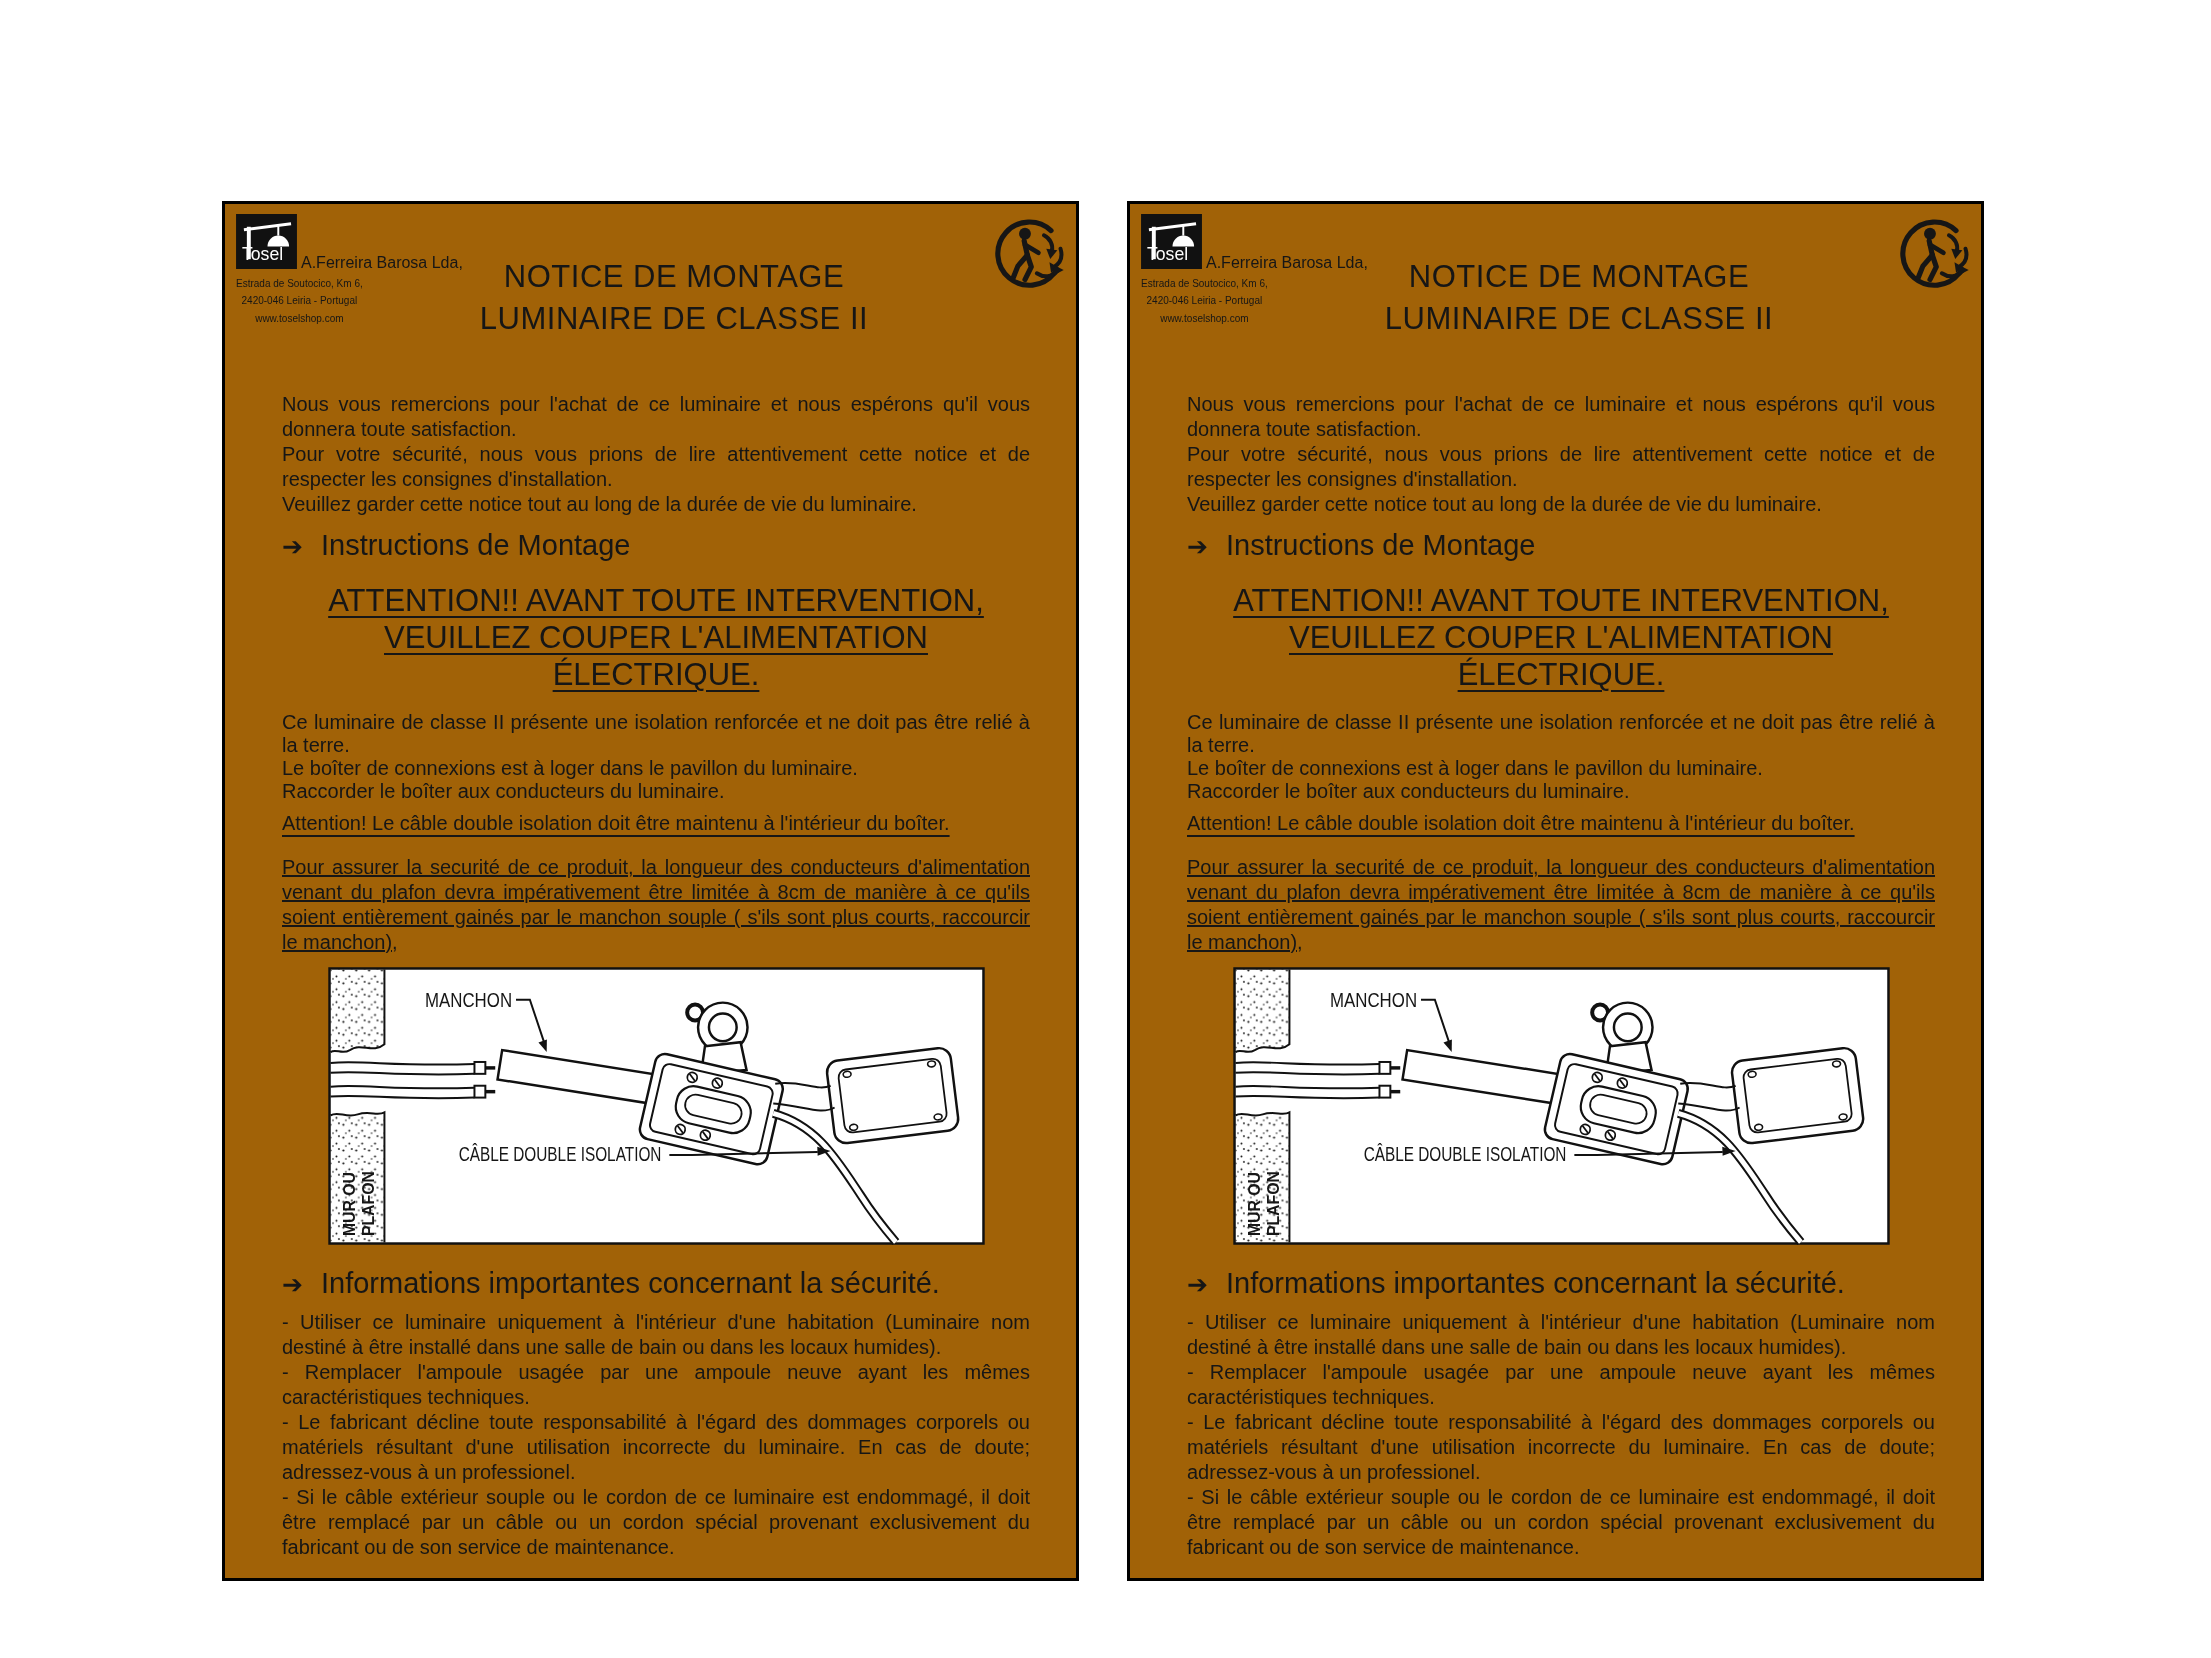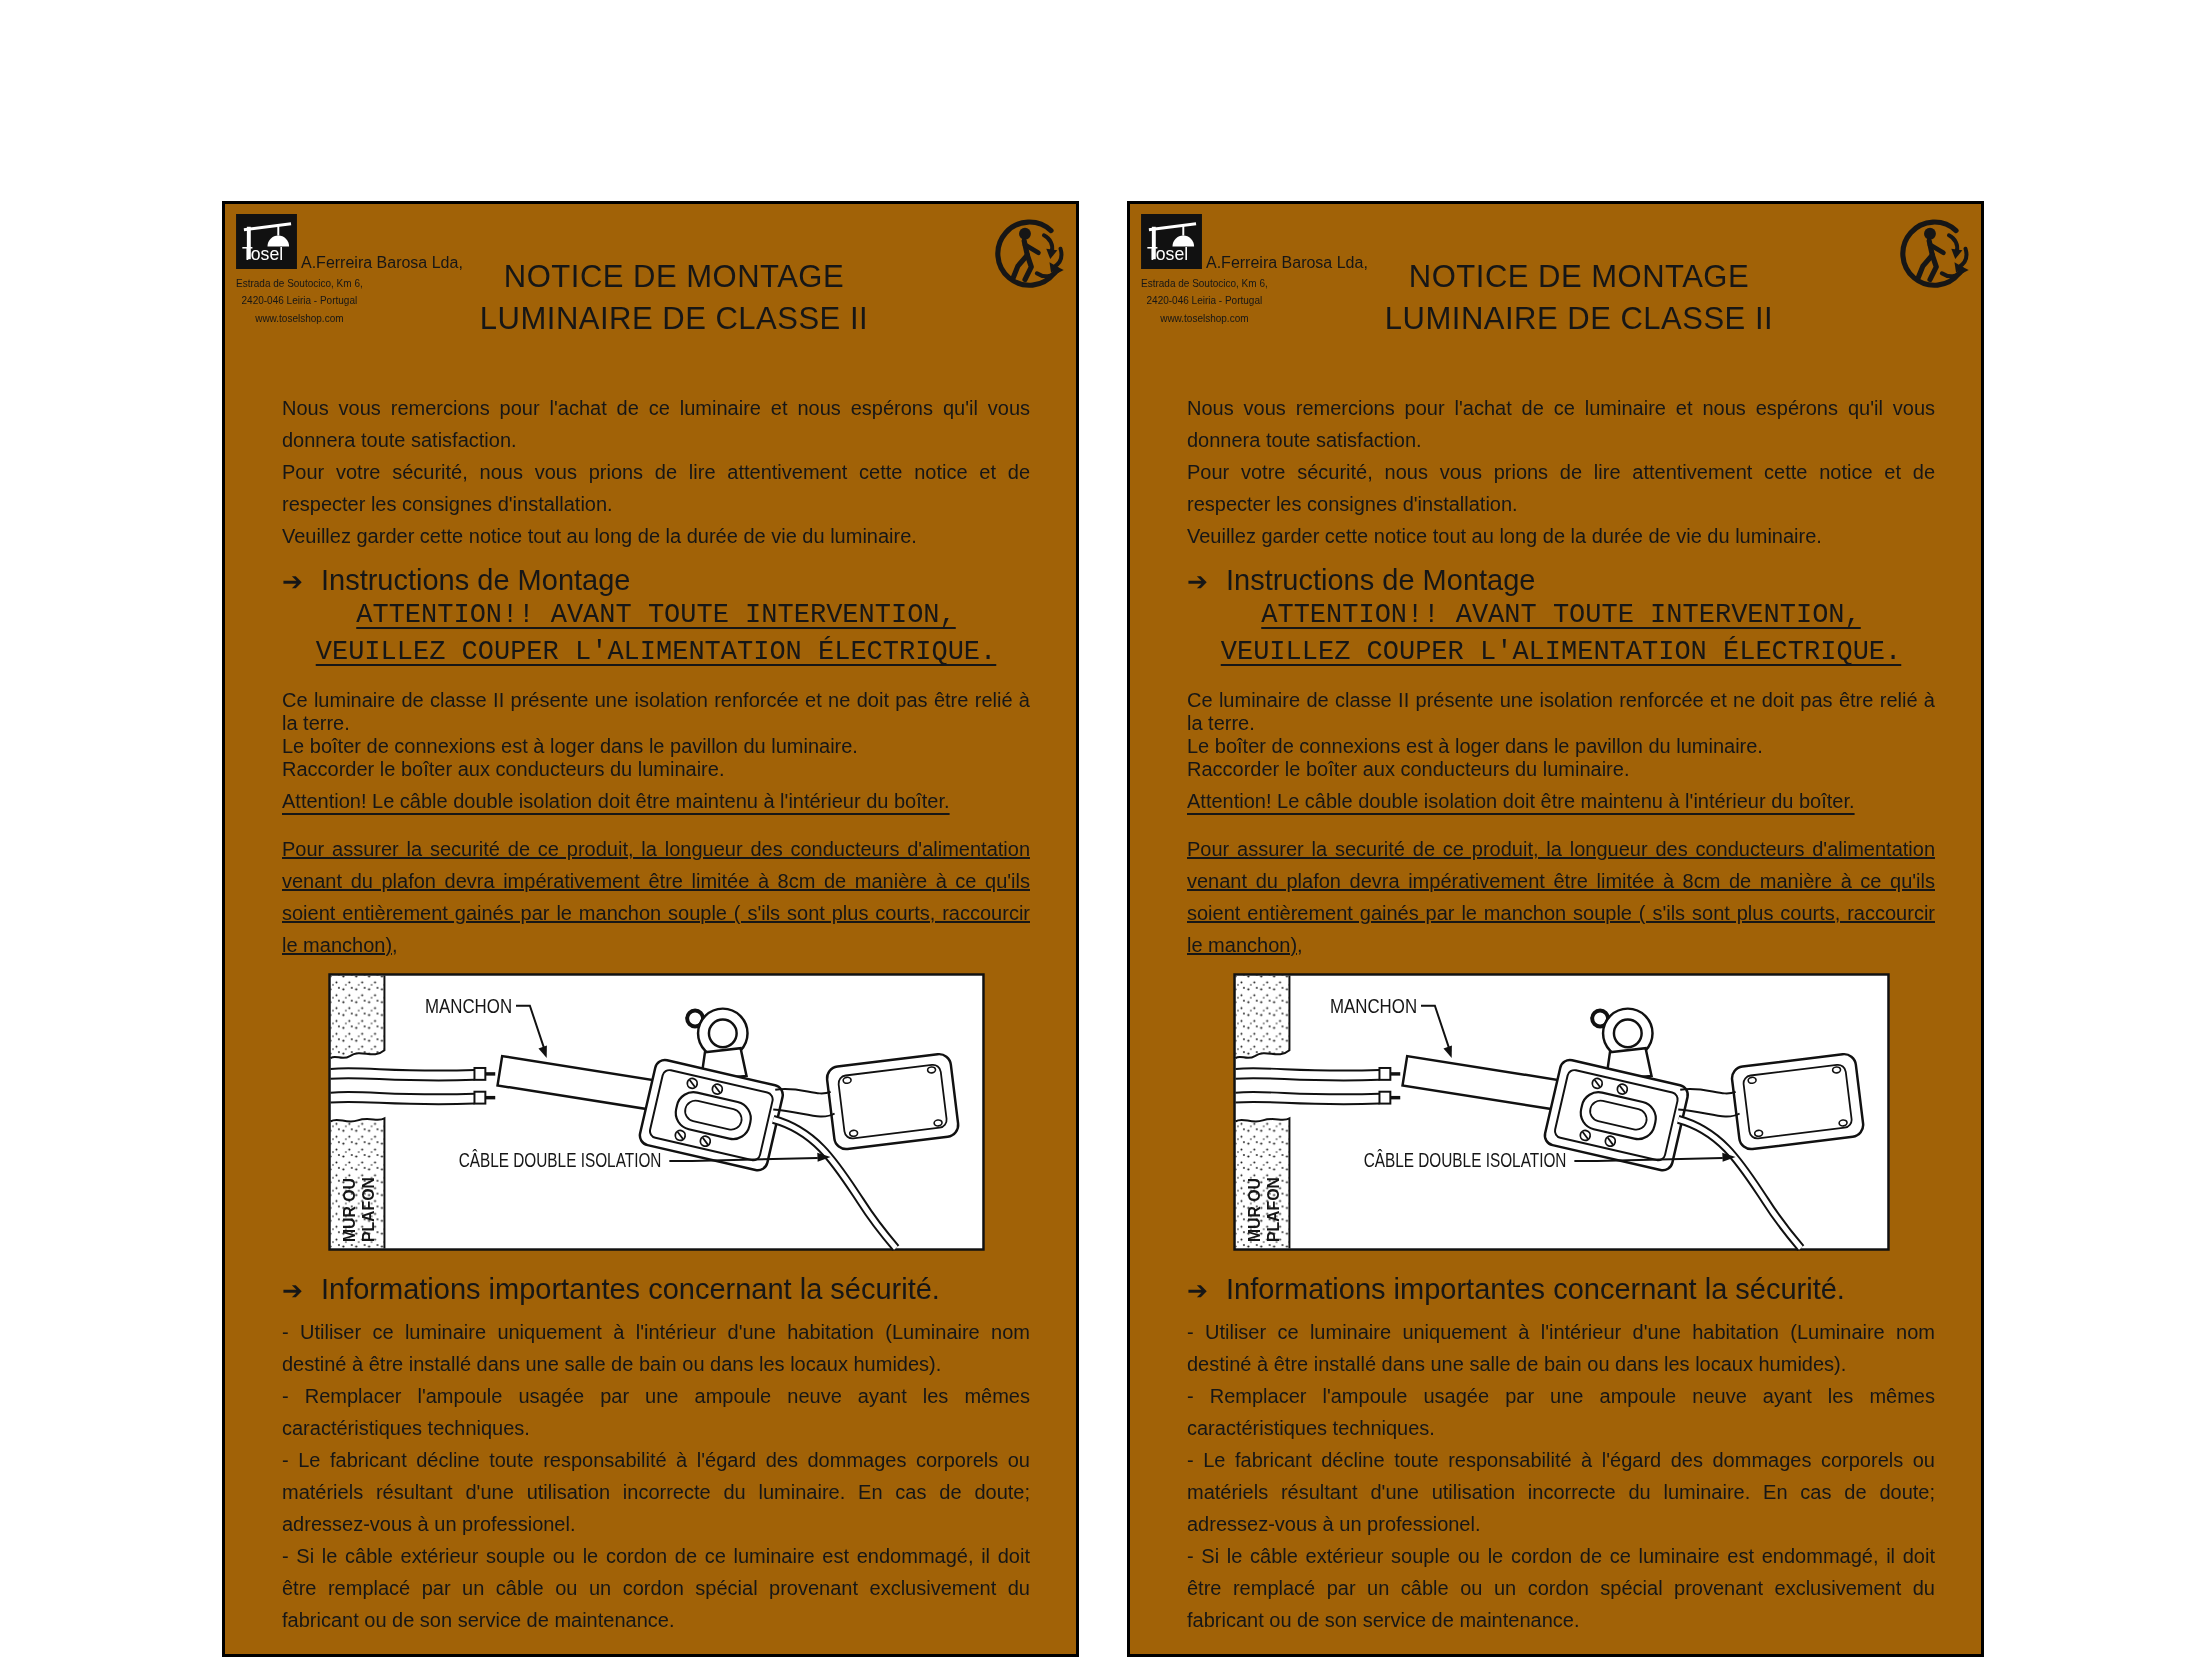--- a/index.html
+++ b/index.html
@@ -19,25 +19,25 @@
   
   .hd{position:relative;height:162px;margin:10px -36px 0 -46px;}
   .logo{position:absolute;left:0;top:0;width:61px;height:55px;}
   .company{position:absolute;left:65px;top:40px;font-size:16px;white-space:nowrap;}
   .addr{position:absolute;left:0;top:61px;font-size:10px;line-height:17.3px;white-space:nowrap;text-align:center;}
   .title{position:absolute;left:149px;right:103px;top:42px;text-align:center;
          font-size:31px;line-height:42px;letter-spacing:0.5px;white-space:nowrap;}
   .triman{position:absolute;right:-4px;top:0;width:79px;height:79px;}
 
   
-  p{margin:0;font-size:20px;line-height:32px;text-align:justify;}
+  p{margin:0;font-size:20px;line-height:25px;text-align:justify;}
   .intro{margin-top:16px;}
   .sec-head{margin:12px 0 0 0;font-size:29px;font-weight:normal;display:flex;align-items:center;gap:18px;}
   .sec-head .arr{font-size:25px;line-height:1;transform:translateY(1px);}
-  .warning{text-align:center;font-size:27px;line-height:37px;font-family:Liberation Mono, monospace;}
+  .warning{margin-top:20px;text-align:center;font-size:31px;line-height:37px;}
   .ul{text-decoration:underline;text-underline-offset:5px;text-decoration-thickness:2px;}
   .paras{margin-top:18px;}
   .paras p{line-height:23px;}
   .note{margin-top:8px;font-size:20px;line-height:24px;}
   .p4{margin-top:20px;text-decoration:underline;}
   .diagram{display:block;margin:12px 0 0 46px;width:657px;height:278px;}
   .sec-head.s2{margin-top:22px;}
   .bullets{margin-top:10px;}
   .hidden-defs{position:absolute;width:0;height:0;overflow:hidden;}
 </style>

